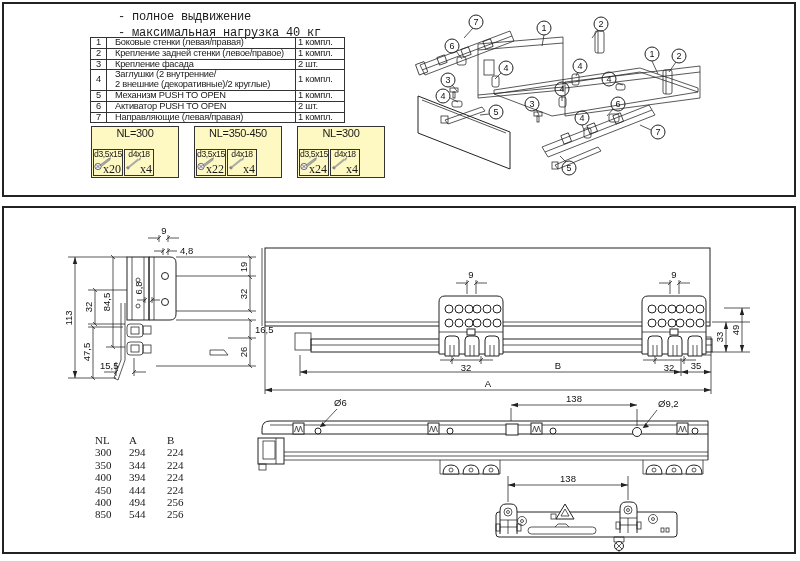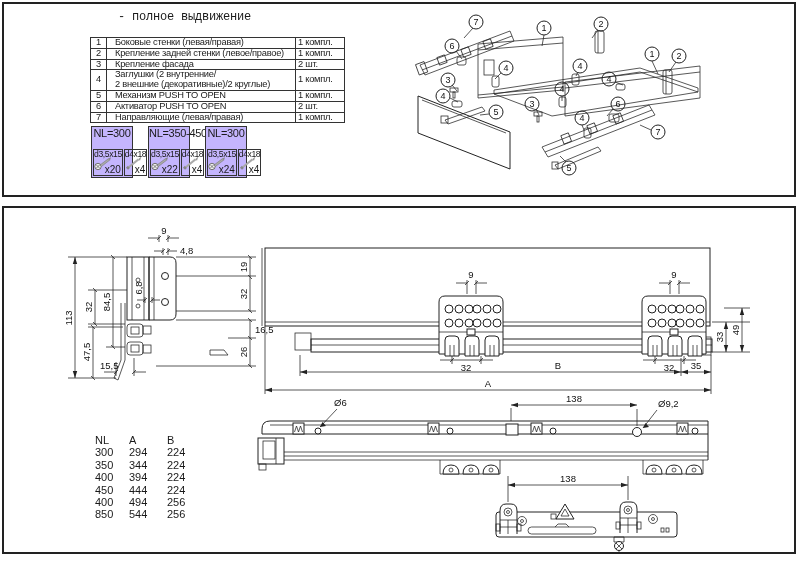--- a/index.html
+++ b/index.html
@@ -10,48 +10,49 @@
   .bullet{position:absolute;left:114px;font-size:12px;letter-spacing:-0.2px;white-space:nowrap;font-family:Liberation Mono, monospace;}
   
   .parts-table{position:absolute;left:86px;top:33px;border-collapse:collapse;
     font-size:9.3px;line-height:9.8px;letter-spacing:-0.25px;}
   .parts-table td{border:1px solid #333;padding:0 2px;white-space:nowrap;vertical-align:middle;}
   .parts-table td.num{width:11px;text-align:center;}
   .parts-table td.desc{width:178px;padding-left:8px;}
   .parts-table td.qty{width:44px;}
   
   .screw-row{position:absolute;left:87px;top:122px;display:flex;gap:15px;}
-  .screw-box{border:1.5px solid #333;background:#c4b5fd;width:42px;box-sizing:border-box;}
+  .screw-box{border:1.5px solid #333;background:#fef9c3;width:88px;box-sizing:border-box;}
   .sb-title{text-align:center;font-size:11px;line-height:13px;white-space:nowrap;letter-spacing:-0.3px;}
   .sb-cells{display:flex;gap:1px;padding:1px;}
   .sb-cell{border:1px solid #333;width:30px;box-sizing:border-box;margin-top:8px;}
   .sb-size{font-size:8.6px;line-height:9px;text-align:center;letter-spacing:-0.4px;white-space:nowrap;}
   .sb-bottom{display:flex;align-items:flex-end;justify-content:flex-end;height:16px;position:relative;}
-  .sb-qty{font-size:10px;line-height:11px;padding-right:1px;}
+  .sb-qty{font-size:12px;line-height:11px;padding-right:1px;font-family:Liberation Serif, serif;}
   .sb-ic{position:absolute;left:0;bottom:0;}
   .footnote{position:absolute;left:93px;top:173px;font-size:10px;letter-spacing:-0.2px;white-space:nowrap;}
   
   .nl-table{position:absolute;left:91px;top:226px;border-collapse:collapse;font-size:11px;line-height:12.4px;}
-  .nl-table td{padding:0;width:34px;}
+  .nl-table td{padding:0;width:34px;font-family:Liberation Serif, serif;}
   .nl-table td:nth-child(2){width:38px;}
   .nl-table td:nth-child(3){width:30px;}
   
   .ln{fill:none;stroke:#222;stroke-width:1;}
   .lt{fill:none;stroke:#222;stroke-width:0.75;}
   .wf{fill:#fff;stroke:#222;stroke-width:1;}
   .dim{font:9.5px "Liberation Sans",sans-serif;fill:#111;}
   .ar{fill:#222;stroke:none;}
   svg{position:absolute;}
 </style>
 </head>
 <body>
 
 <div class="panel" id="panel-top">
 
   <div class="bullet" style="top:6px">- полное выдвижение</div>
+  <div class="bullet" style="top:22px">- максимальная нагрузка 40 кг</div>
 
   <table class="parts-table">
     <tbody>
         <tr>
           <td class="num">1</td>
           <td class="desc">
             <div>Боковые стенки (левая/правая)</div>
             <div></div>
           </td>
           <td class="qty">1 компл.</td>

